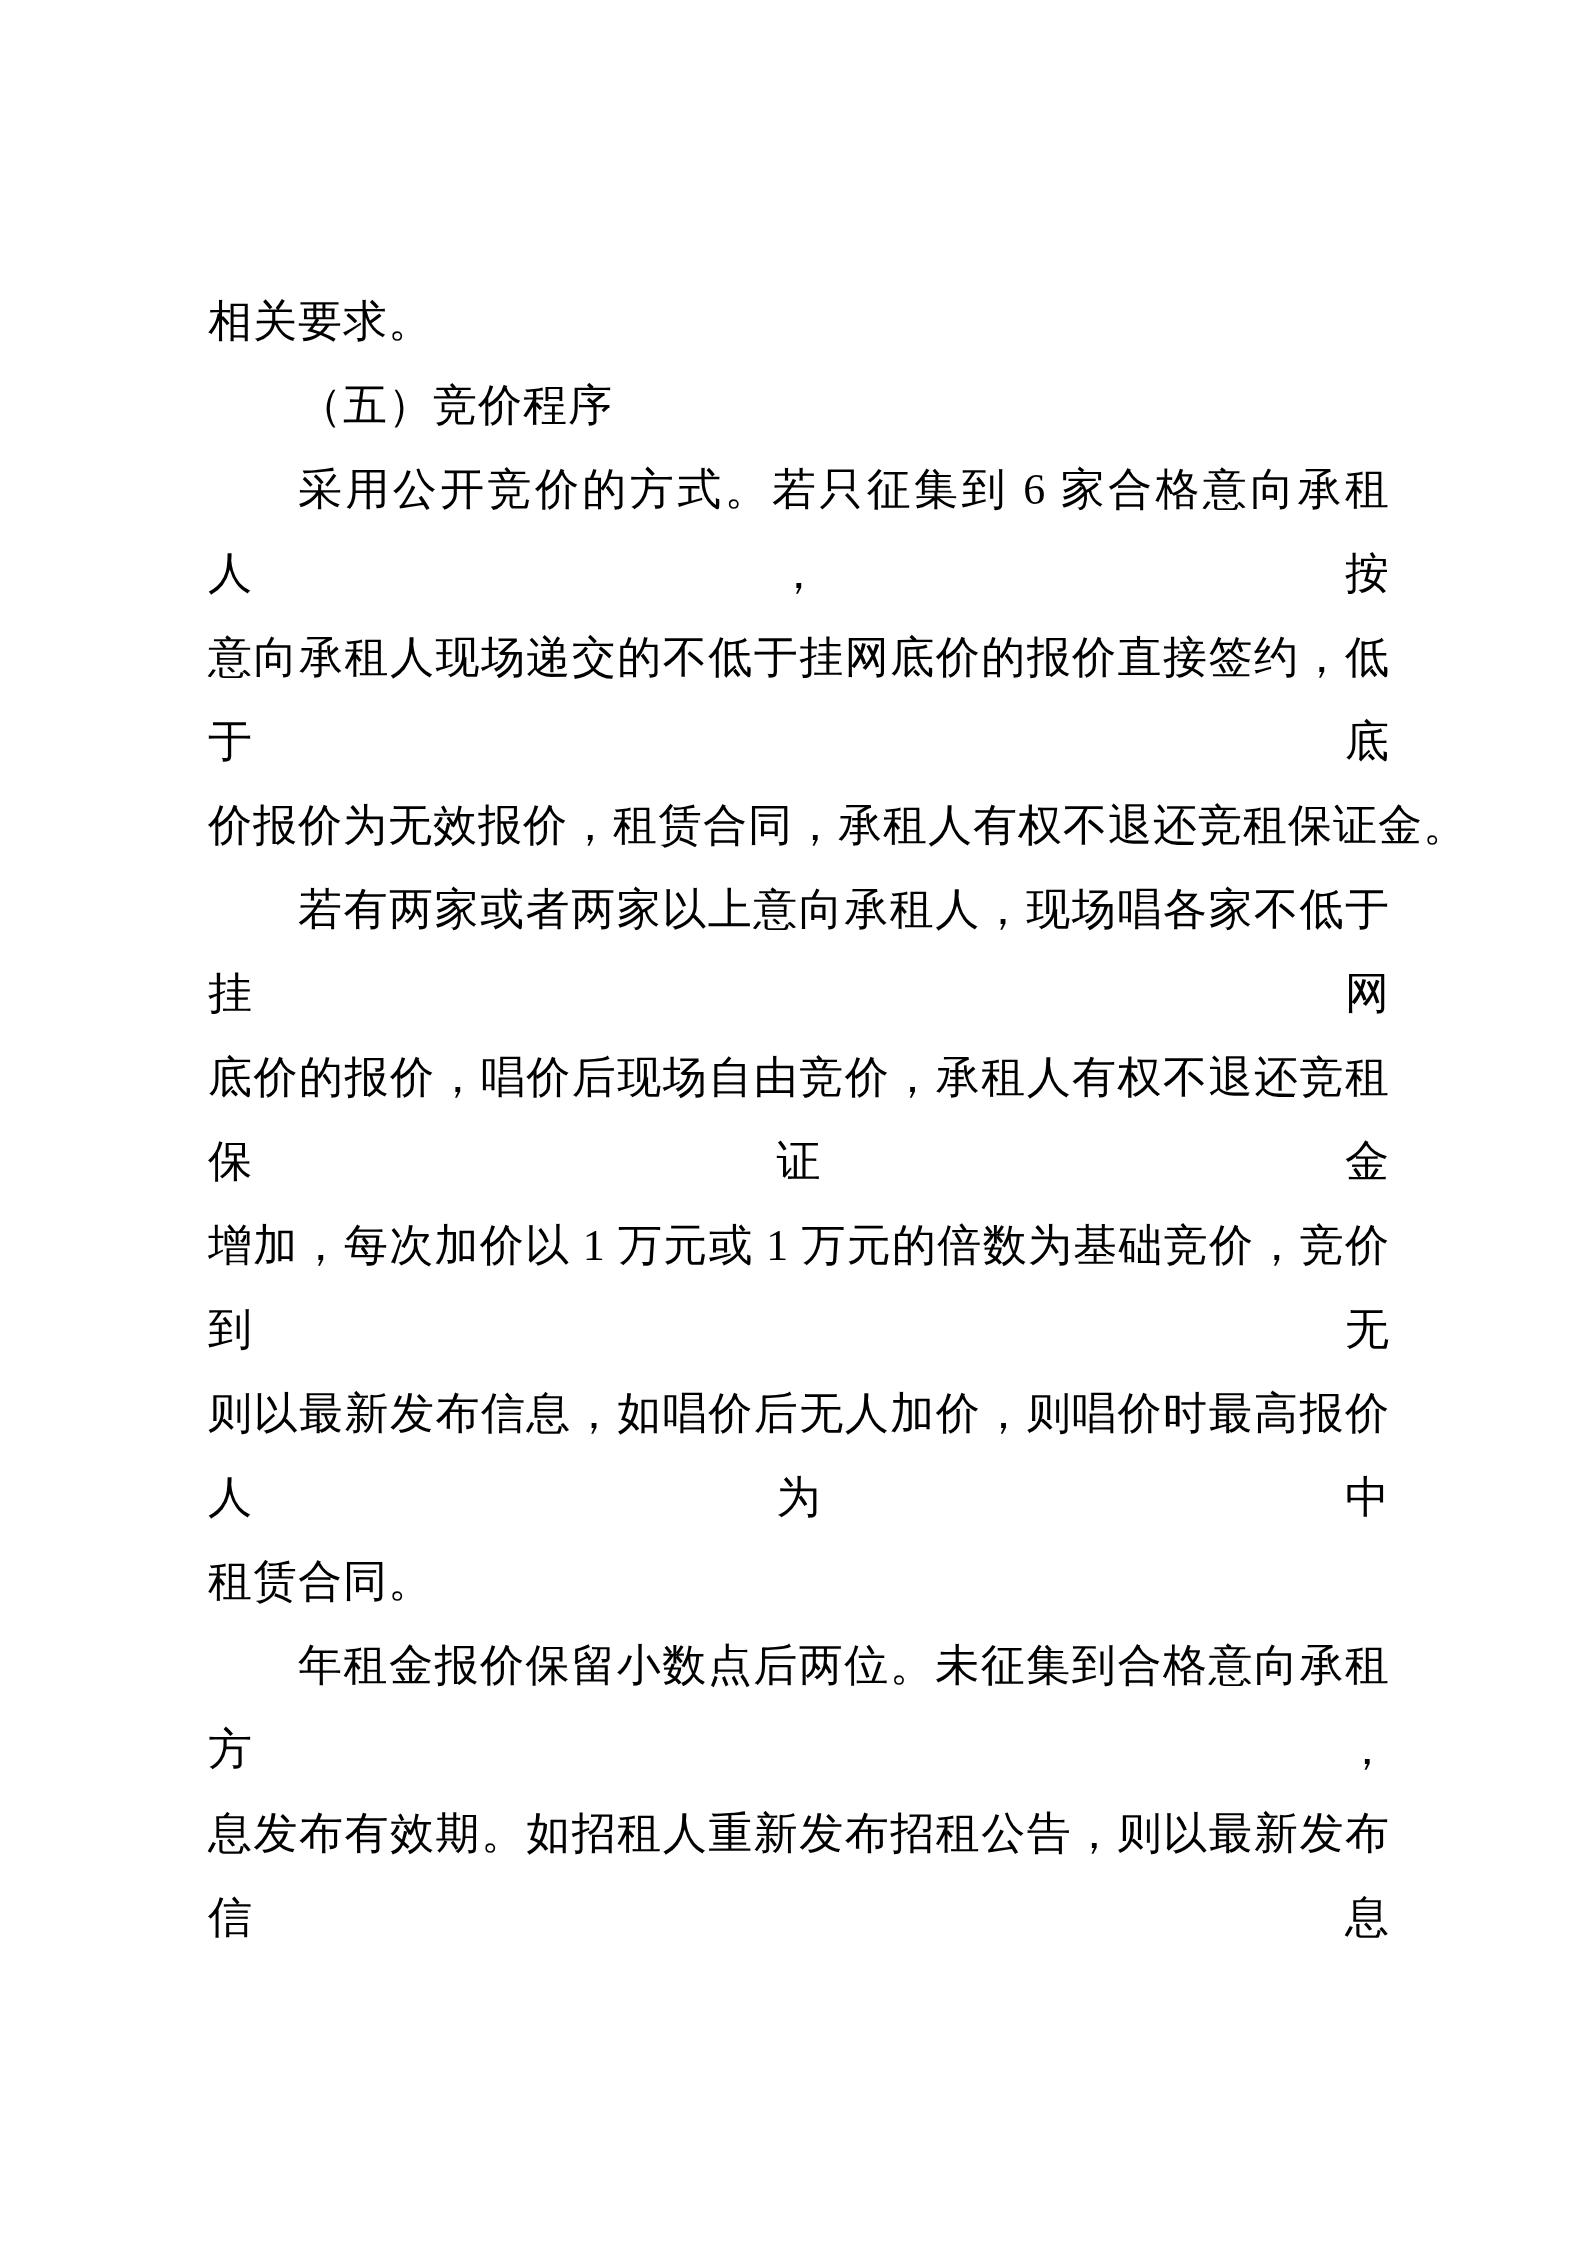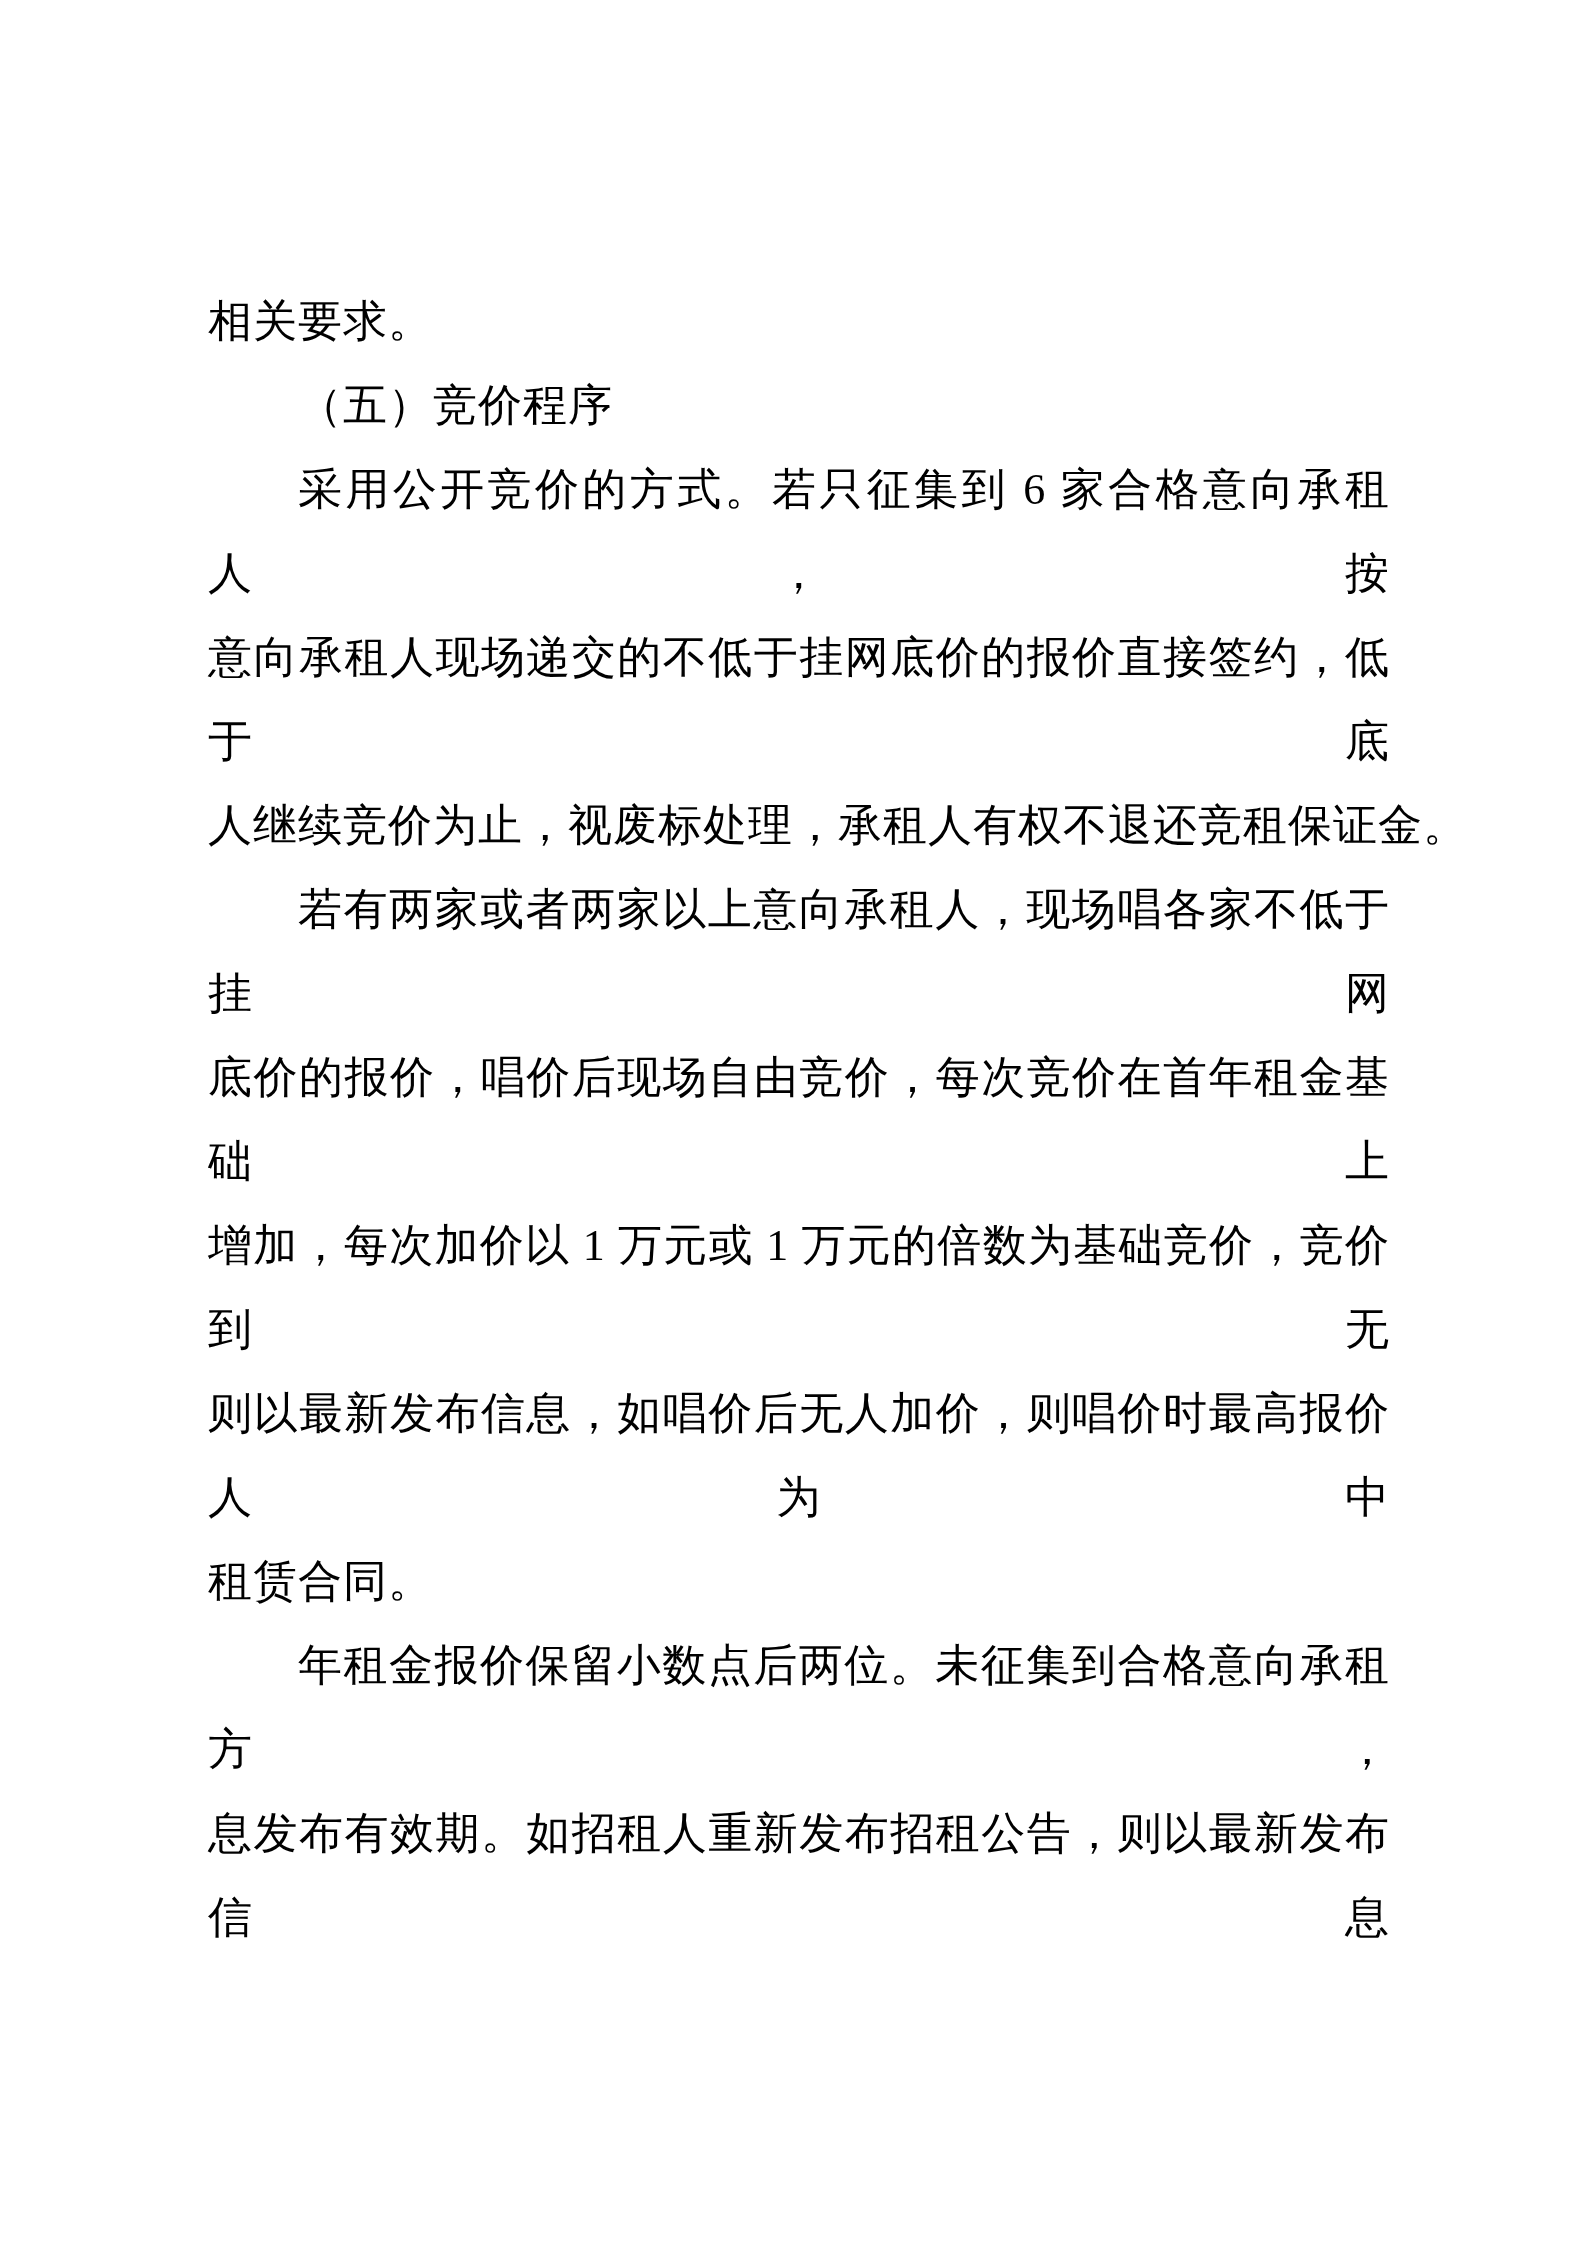--- a/index.html
+++ b/index.html
@@ -58,25 +58,25 @@
   <div class="content">
       <div class="paragraph">
         <div class="line nowrap">相关要求。</div>
       </div>
       <div class="paragraph">
         <div class="line indent nowrap">（五）竞价程序</div>
       </div>
       <div class="paragraph">
         <div class="line indent justify">采用公开竞价的方式。若只征集到 6 家合格意向承租人，按</div>
         <div class="line justify">意向承租人现场递交的不低于挂网底价的报价直接签约，低于底</div>
-        <div class="line nowrap">人继续竞价为止，视废标处理，承租人有权不退还竞租保证金。</div>
+        <div class="line nowrap">价报价为无效报价，租赁合同，承租人有权不退还竞租保证金。</div>
       </div>
       <div class="paragraph">
         <div class="line indent justify">若有两家或者两家以上意向承租人，现场唱各家不低于挂网</div>
-        <div class="line justify">底价的报价，唱价后现场自由竞价，每次竞价在首年租金基础上</div>
+        <div class="line justify">底价的报价，唱价后现场自由竞价，承租人有权不退还竞租保证金</div>
         <div class="line justify">增加，每次加价以 1 万元或 1 万元的倍数为基础竞价，竞价到无</div>
         <div class="line justify">则以最新发布信息，如唱价后无人加价，则唱价时最高报价人为中</div>
         <div class="line nowrap">租赁合同。</div>
       </div>
       <div class="paragraph">
         <div class="line indent justify">年租金报价保留小数点后两位。未征集到合格意向承租方，</div>
         <div class="line justify">息发布有效期。如招租人重新发布招租公告，则以最新发布信息</div>
       </div>
     </div>
 </div>

